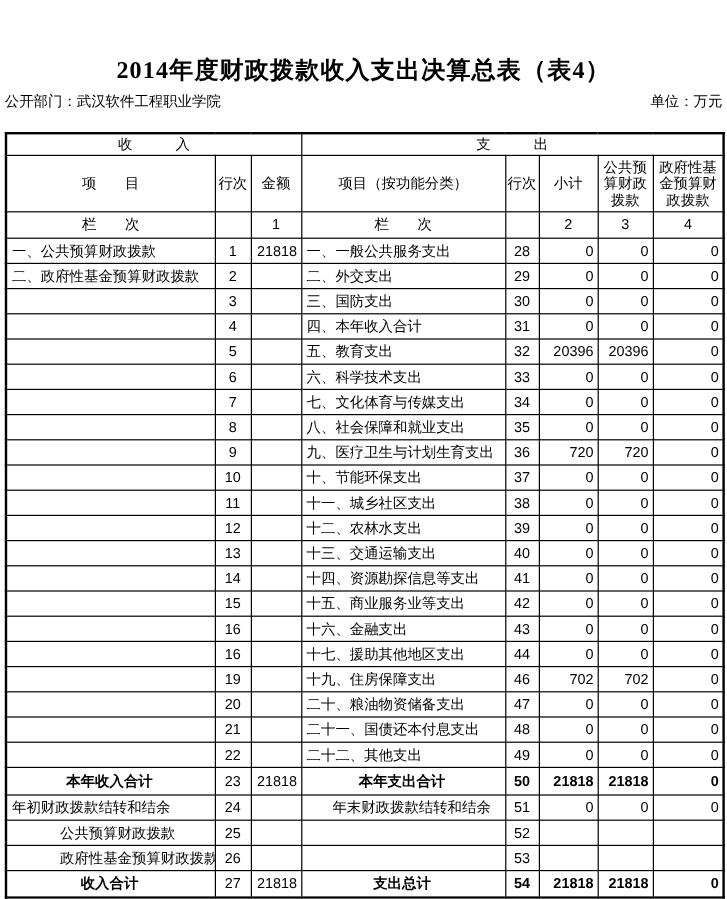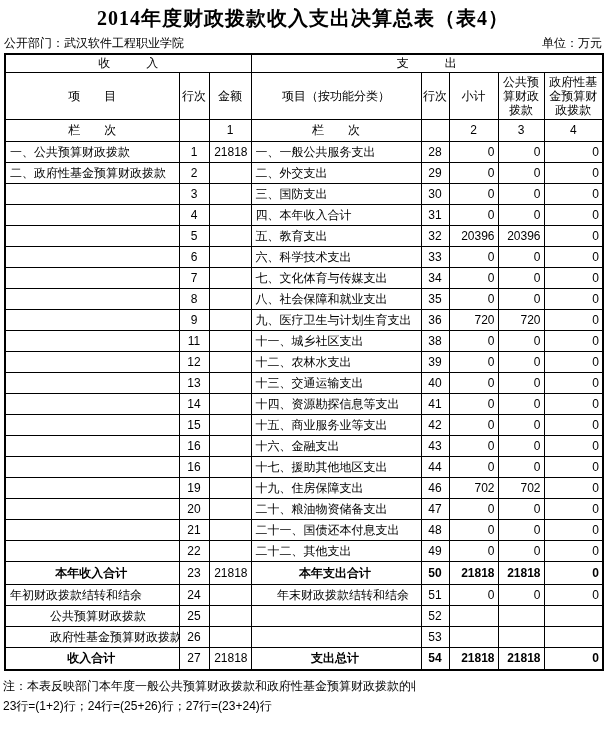--- a/index.html
+++ b/index.html
@@ -4,26 +4,26 @@
 <style>
   html, body { margin: 0; padding: 0; }
   body {
     width: 606px; height: 749px; overflow: hidden;
     background: #ffffff; color: #000000;
     font-family: "Liberation Sans", "DejaVu Sans", sans-serif;
   }
   .title {
     text-align: center; font-family: "Liberation Serif", "DejaVu Serif", serif;
     font-weight: bold; font-size: 20px; letter-spacing: 1px;
-    padding-top: 5px; height: 28px; line-height: 26px;
+    padding-top: 5px; height: 28px; line-height: 26px; margin-top: 41px;
   }
   .subheader {
     width: 598px; margin-left: 4px; display: flex;
     justify-content: space-between; align-items: flex-end;
-    font-size: 12px; height: 18px; line-height: 16px; margin-bottom: 2px;
+    font-size: 12px; height: 18px; line-height: 16px; margin-bottom: 18px;
   }
   table.fiscal {
     table-layout: fixed; border-collapse: collapse;
     width: 598px; margin-left: 4px;
     border: 2px solid #000;
   }
   td {
     border: 1px solid #000; font-size: 12px; line-height: 13px;
     padding: 0 2px; overflow: hidden; white-space: nowrap;
     height: 20px; vertical-align: middle;
@@ -181,20 +181,30 @@
         <td class="cn">9</td>
         <td class="num"></td>
         <td class="lbl">九、医疗卫生与计划生育支出</td>
         <td class="cn">36</td>
         <td class="num">720</td>
         <td class="num">720</td>
         <td class="num">0</td>
       </tr>
       <tr>
         <td class="lbl"></td>
+        <td class="cn">10</td>
+        <td class="num"></td>
+        <td class="lbl">十、节能环保支出</td>
+        <td class="cn">37</td>
+        <td class="num">0</td>
+        <td class="num">0</td>
+        <td class="num">0</td>
+      </tr>
+      <tr>
+        <td class="lbl"></td>
         <td class="cn">11</td>
         <td class="num"></td>
         <td class="lbl">十一、城乡社区支出</td>
         <td class="cn">38</td>
         <td class="num">0</td>
         <td class="num">0</td>
         <td class="num">0</td>
       </tr>
       <tr>
         <td class="lbl"></td>

